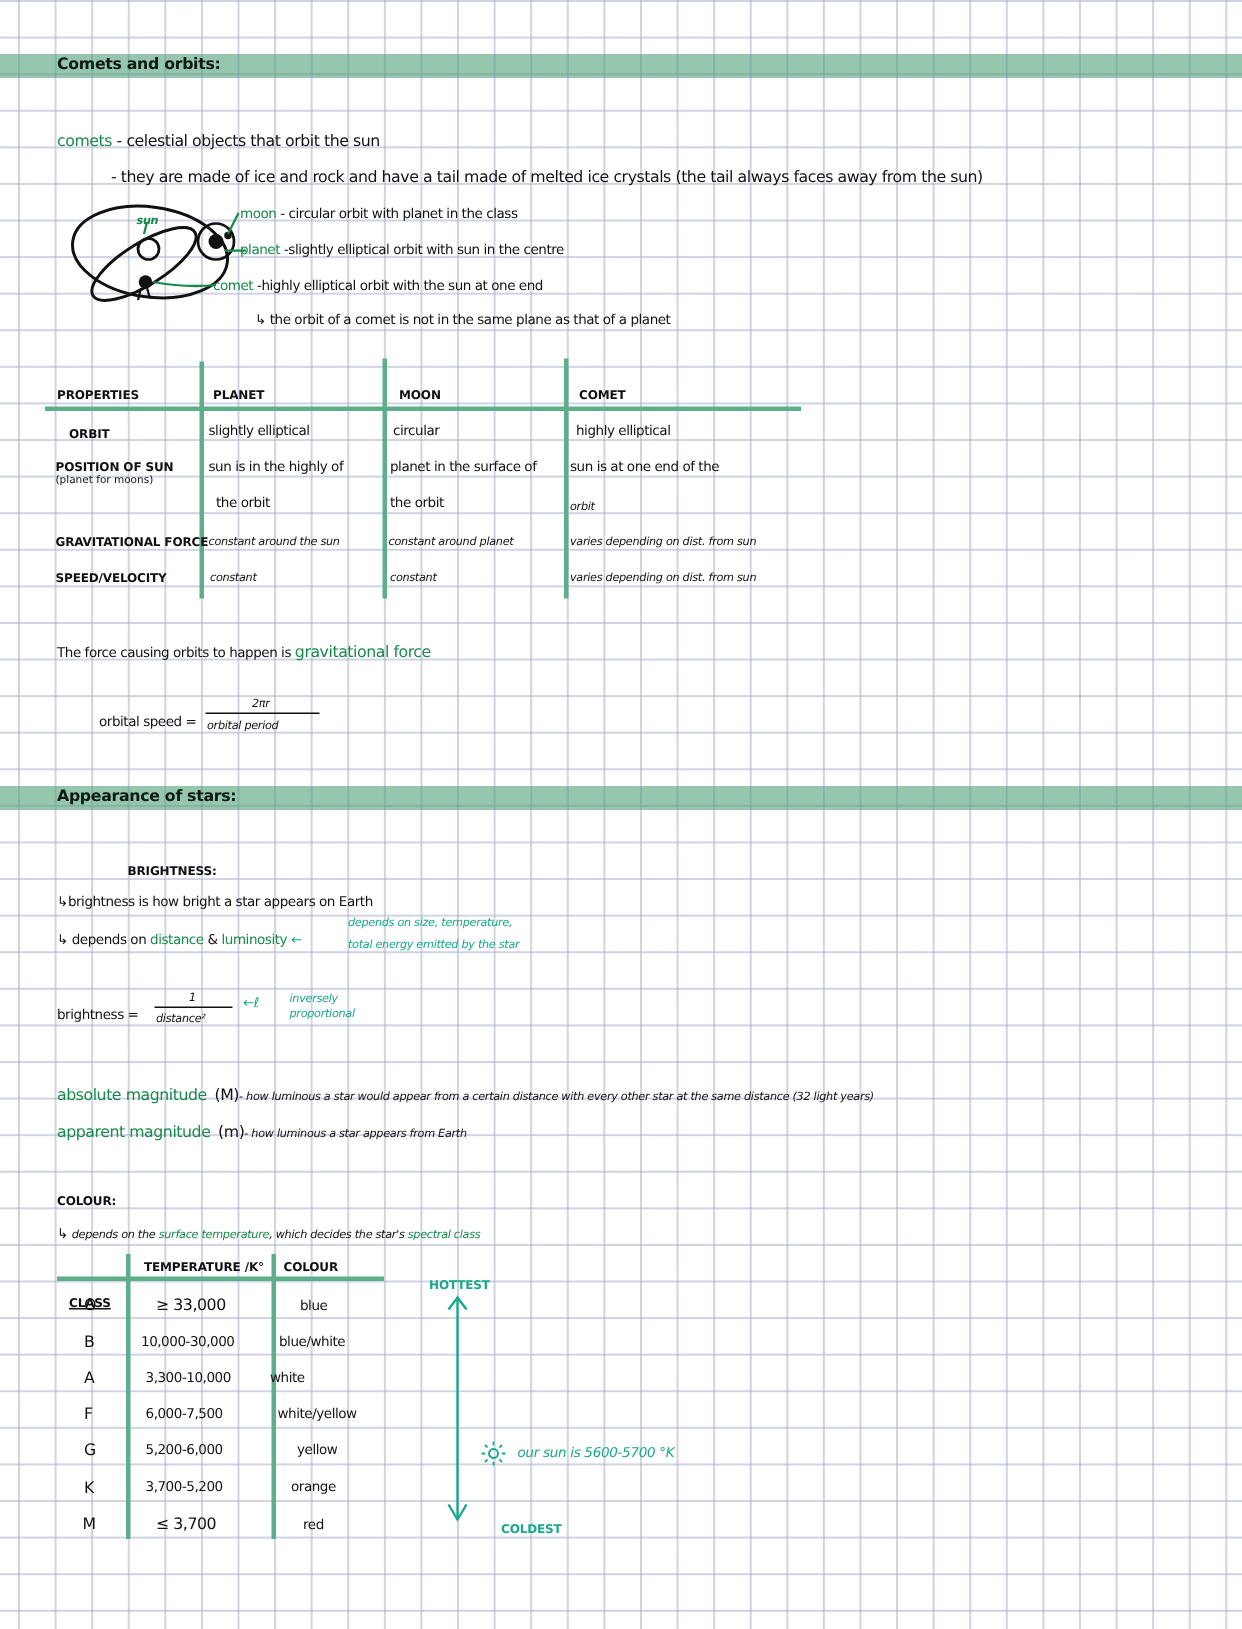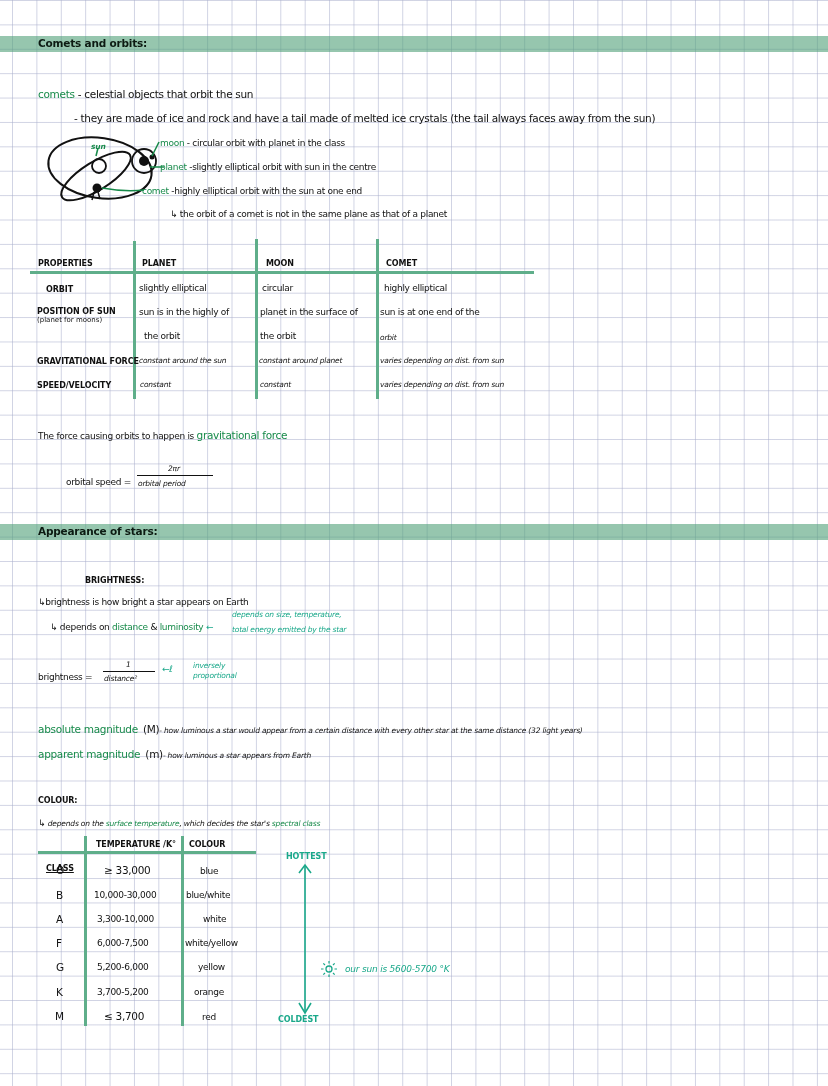--- a/index.html
+++ b/index.html
@@ -115,21 +115,21 @@
 <div class="frac-bar" style="left:137px; top:475px; width:76px;"></div>
 <div class="abs xs" style="left:138px; top:479px;">orbital period</div>
 
 <div class="band" style="top:524px;"></div>
 <div class="band-title" style="top:525px;">Appearance of stars:</div>
 
 <div class="abs cap" style="left:38px; top:576px;padding-left:47px;">BRIGHTNESS:</div>
 <div class="abs s" style="left:38px; top:597px;">
   <span>↳</span><span>brightness is how bright a star appears on Earth</span>
 </div>
-<div class="abs s" style="left:38px; top:622px;padding-left:12px;">
+<div class="abs s" style="left:38px; top:622px;">
   <span>↳ </span><span>depends on</span>
   <span class="g">distance</span>
   <span>&amp;</span>
   <span class="g">luminosity</span>
   <span class="tq">←</span>
 </div>
 <div class="abs xs tq" style="left:232px; top:610px;">depends on size, temperature,</div>
 <div class="abs xs tq" style="left:232px; top:625px;">total energy emitted by the star</div>
 
 <div class="abs s" style="left:38px; top:672px;">brightness =</div>
@@ -168,21 +168,21 @@
   <div class="abs t" style="left:56px; top:864px;">O</div>
   <div class="abs t" style="left:104px; top:864px;">≥ 33,000</div>
   <div class="abs s" style="left:200px; top:866px;">blue</div>
 
   <div class="abs t" style="left:56px; top:889px;">B</div>
   <div class="abs s" style="left:94px; top:890px;">10,000-30,000</div>
   <div class="abs s" style="left:186px; top:890px;">blue/white</div>
 
   <div class="abs t" style="left:56px; top:913px;">A</div>
   <div class="abs s" style="left:97px; top:914px;">3,300-10,000</div>
-  <div class="abs s" style="left:203px; top:914px;">white</div>
+  <div class="abs s" style="left:180px; top:914px;">white</div>
 
   <div class="abs t" style="left:56px; top:937px;">F</div>
   <div class="abs s" style="left:97px; top:938px;">6,000-7,500</div>
   <div class="abs s" style="left:185px; top:938px;">white/yellow</div>
 
   <div class="abs t" style="left:56px; top:961px;">G</div>
   <div class="abs s" style="left:97px; top:962px;">5,200-6,000</div>
   <div class="abs s" style="left:198px; top:962px;">yellow</div>
 
   <div class="abs t" style="left:56px; top:986px;">K</div>
@@ -193,19 +193,19 @@
   <div class="abs t" style="left:104px; top:1010px;">≤ 3,700</div>
   <div class="abs s" style="left:202px; top:1012px;">red</div>
 </div>
 
 <div class="abs cap tq" style="left:286px; top:852px;">HOTTEST</div>
 <svg class="abs" style="left:297px; top:863px;" width="16" height="152" viewBox="0 0 16 152">
   <path d="M8 2 L8 150" stroke="#1aa88a" stroke-width="1.6"></path>
   <path d="M2 10 L8 2 L14 10" stroke="#1aa88a" stroke-width="1.6" fill="none"></path>
   <path d="M2 140 L8 150 L14 140" stroke="#1aa88a" stroke-width="1.6" fill="none"></path>
 </svg>
-<div class="abs cap tq" style="left:278px; top:1015px;">COLDEST</div>
+<div class="abs cap tq" style="left:306px; top:1015px;padding-left:28px;">COLDEST</div>
 
 <svg class="abs" style="left:320px; top:960px;" width="18" height="18" viewBox="0 0 18 18">
   <circle cx="9" cy="9" r="3" fill="none" stroke="#1aa88a" stroke-width="1.3"></circle>
   <path d="M9 1 L9 3.5 M9 14.5 L9 17 M1 9 L3.5 9 M14.5 9 L17 9 M3.3 3.3 L5 5 M13 13 L14.7 14.7 M3.3 14.7 L5 13 M13 5 L14.7 3.3" stroke="#1aa88a" stroke-width="1.2"></path>
 </svg>
 <div class="abs xs tq" style="left:345px; top:964px; font-size:9px;">our sun is 5600-5700 °K</div>
 
 </body></html>

